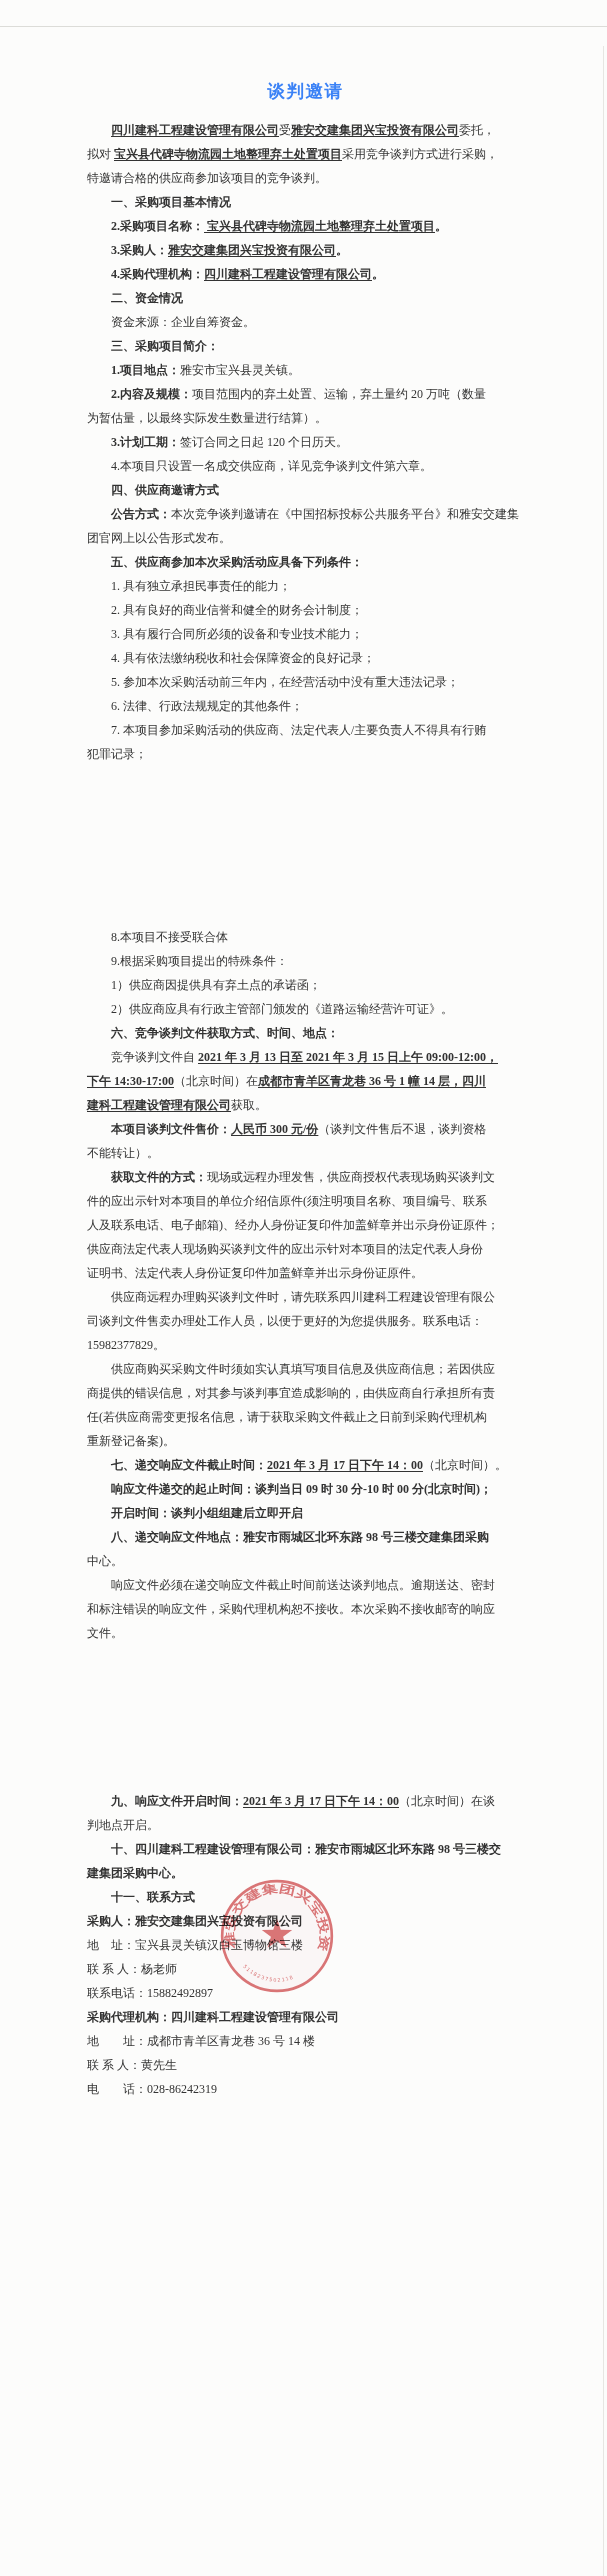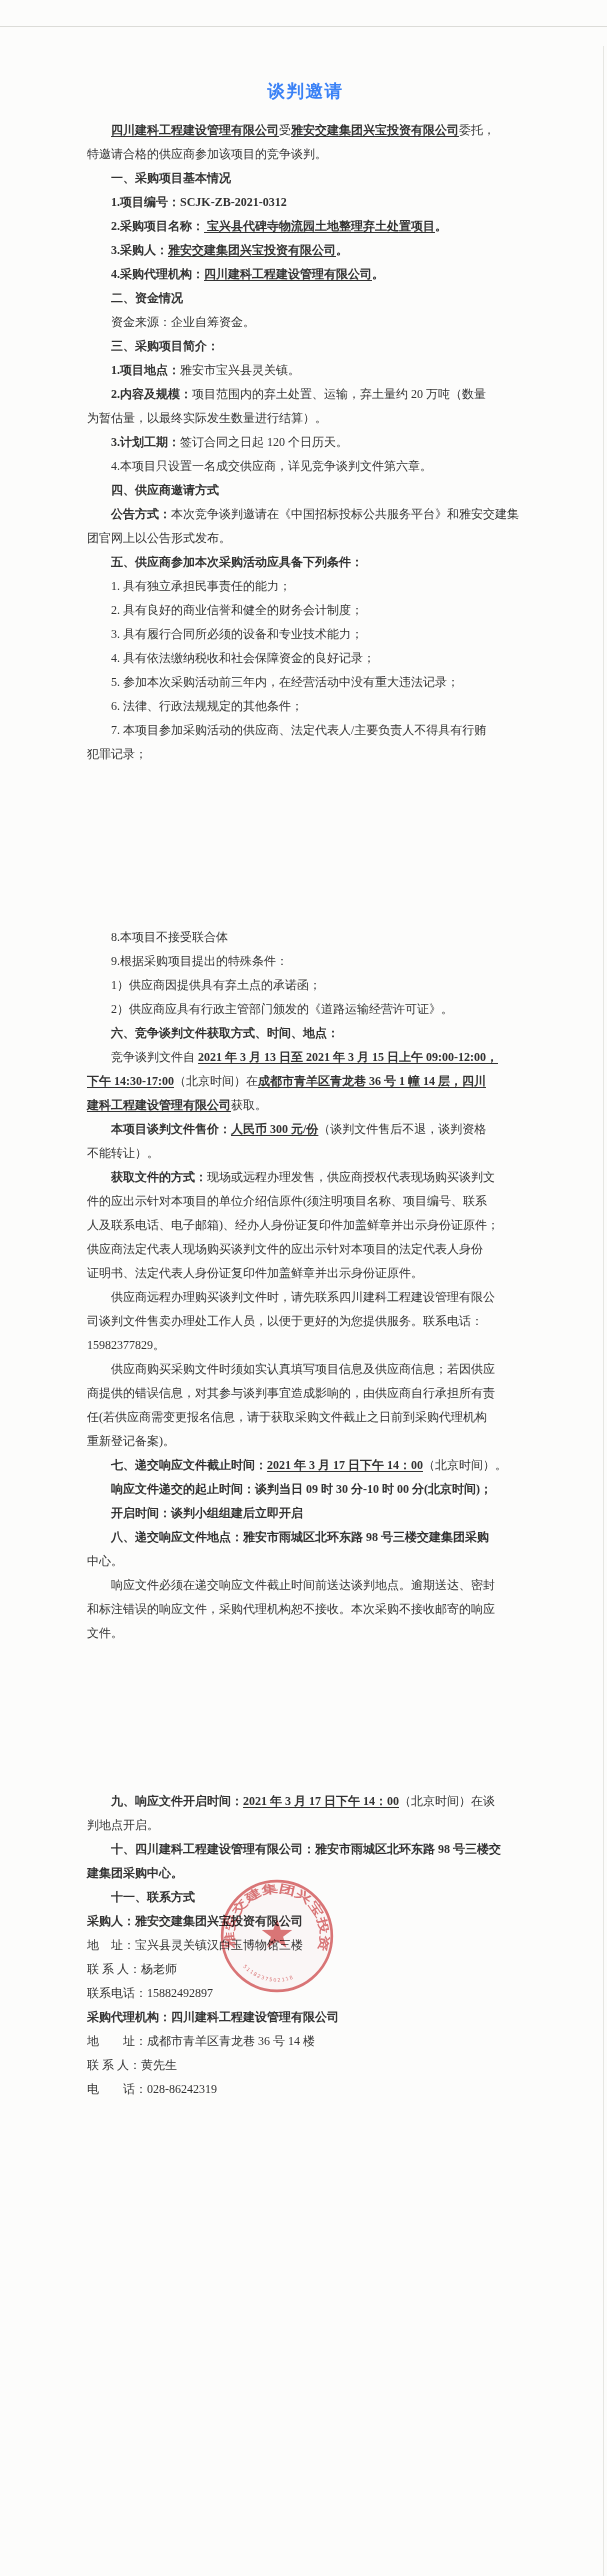--- a/index.html
+++ b/index.html
@@ -26,24 +26,24 @@
 <body>
 
 <div id="page">
   <div class="scan-top"></div>
   <div class="scan-right"></div>
 
   <div id="content">
     <h1 class="title">谈判邀请</h1>
 
     <p class="ln ind"><span class="b u">四川建科工程建设管理有限公司</span><span>受</span><span class="b u">雅安交建集团兴宝投资有限公司</span><span>委托，</span></p>
+    <p class="ln"><span>拟对 </span><span class="b u">宝兴县代碑寺物流园土地整理弃土处置项目</span><span>采用竞争谈判方式进行采购，</span></p>
     <p class="ln">特邀请合格的供应商参加该项目的竞争谈判。</p>
 
     <p class="ln ind bold">一、采购项目基本情况</p>
-    <p class="ln ind"><span class="b">1.项目编号：</span><span class="b">SCJK-ZB-2021-0312</span></p>
     <p class="ln ind"><span class="b">2.采购项目名称：</span><span class="b u"> 宝兴县代碑寺物流园土地整理弃土处置项目</span><span class="b">。</span></p>
     <p class="ln ind"><span class="b">3.采购人：</span><span class="b u">雅安交建集团兴宝投资有限公司</span><span class="b">。</span></p>
     <p class="ln ind"><span class="b">4.采购代理机构：</span><span class="b u">四川建科工程建设管理有限公司</span><span class="b">。</span></p>
 
     <p class="ln ind bold">二、资金情况</p>
     <p class="ln ind">资金来源：企业自筹资金。</p>
 
     <p class="ln ind bold">三、采购项目简介：</p>
     <p class="ln ind"><span class="b">1.项目地点：</span><span>雅安市宝兴县灵关镇。</span></p>
     <p class="ln ind"><span class="b">2.内容及规模：</span><span>项目范围内的弃土处置、运输，弃土量约 20 万吨（数量</span></p>

